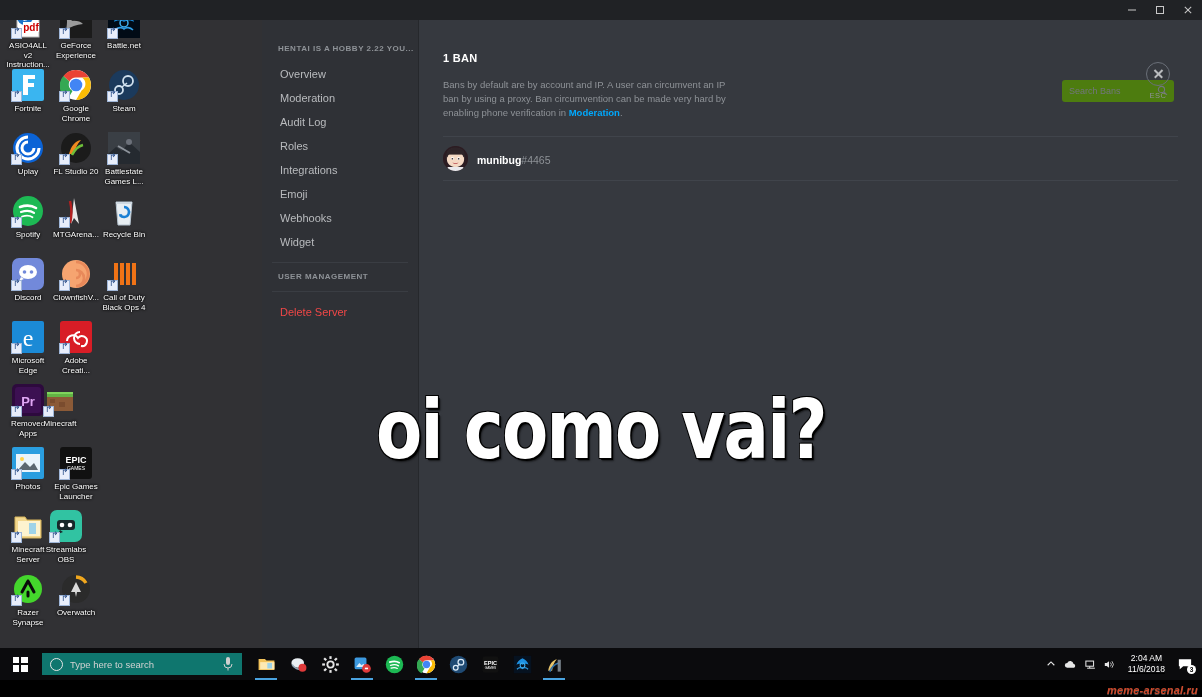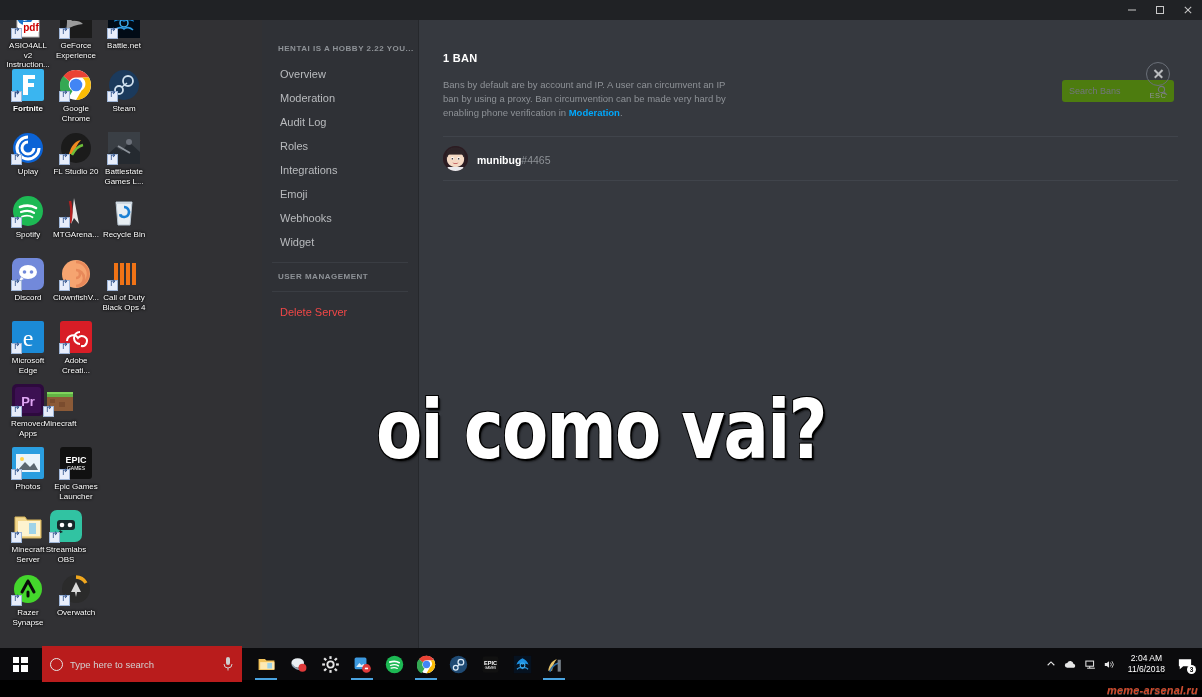--- a/index.html
+++ b/index.html
@@ -180,21 +180,21 @@
     position: absolute; left: 0; top: 0; width: 1202px; height: 32px;
     background: #0b0b0d; display: flex; align-items: center;
   }
   #start-btn {
     width: 40px; height: 32px; display: flex; align-items: center; justify-content: center;
     cursor: pointer;
   }
   .win-logo { width: 15px; height: 15px; display: grid; grid-template-columns: 1fr 1fr; grid-template-rows: 1fr 1fr; gap: 1.6px; }
   .win-logo i { background: #ffffff; display: block; }
   #tb-search {
-    width: 200px; height: 36px; background: #b91c1c;
+    width: 200px; height: 22px; background: #0f766e;
     display: flex; align-items: center; gap: 7px; padding: 0 8px;
     margin-left: 2px; position: relative;
   }
   .tb-circ { width: 13px; height: 13px; border: 1.5px solid #e6e6e6; border-radius: 50%; flex: 0 0 13px; }
   #tb-search input {
     flex: 1; background: transparent; border: none; outline: none;
     font-size: 9.5px; color: #e6e6e6; font-family: "Liberation Sans", sans-serif;
   }
   #tb-search input::placeholder { color: #d2d2d2; }
   .tb-mic { width: 12px; color: #cfcfcf; }
@@ -259,21 +259,21 @@
         </div>
         <div class="dicon" style="left: 100px; top: 4px;">
           <div class="glyph"><svg viewBox="0 0 32 32" width="100%" height="100%">
               <rect width="32" height="32" fill="#010b16"></rect>
               <path d="M16 5c5 2 9 6 10 11-3-2-7-2-10 0-3-2-7-2-10 0 1-5 5-9 10-11z" fill="#1c8fe0" opacity=".9"></path>
               <circle cx="16" cy="17" r="4" fill="none" stroke="#3fb0f0" stroke-width="1.5"></circle>
               <path d="M7 24c3-3 7-3 9-1 2-2 6-2 9 1" fill="none" stroke="#2e9de6" stroke-width="1.6"></path>
             </svg><span class="shortcut-arrow"></span></div>
           <div class="lbl">Battle.net</div>
         </div>
-        <div class="dicon" style="left: 4px; top: 67px; font-weight: bold;">
+        <div class="dicon" style="left: 4px; top: 67px;">
           <div class="glyph"><svg viewBox="0 0 32 32" width="100%" height="100%">
               <rect width="32" height="32" rx="2" fill="#3ab5f0"></rect>
               <path d="M11 6h12v4h-7v4h6v4h-6v8h-5z" fill="#fff"></path>
             </svg><span class="shortcut-arrow"></span></div>
           <div class="lbl">Fortnite</div>
         </div>
         <div class="dicon" style="left: 52px; top: 67px;">
           <div class="glyph"><svg viewBox="0 0 32 32" width="100%" height="100%">
               <circle cx="16" cy="16" r="15" fill="#fff"></circle>
               <path d="M16 1a15 15 0 0 1 13 7.6H16a7.4 7.4 0 0 0-6.6 4L3.4 7A15 15 0 0 1 16 1z" fill="#ea4335"></path>

